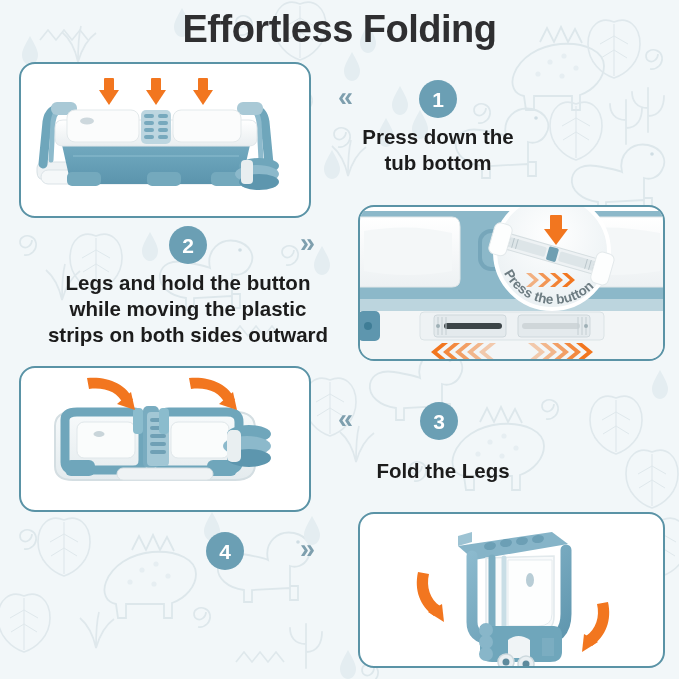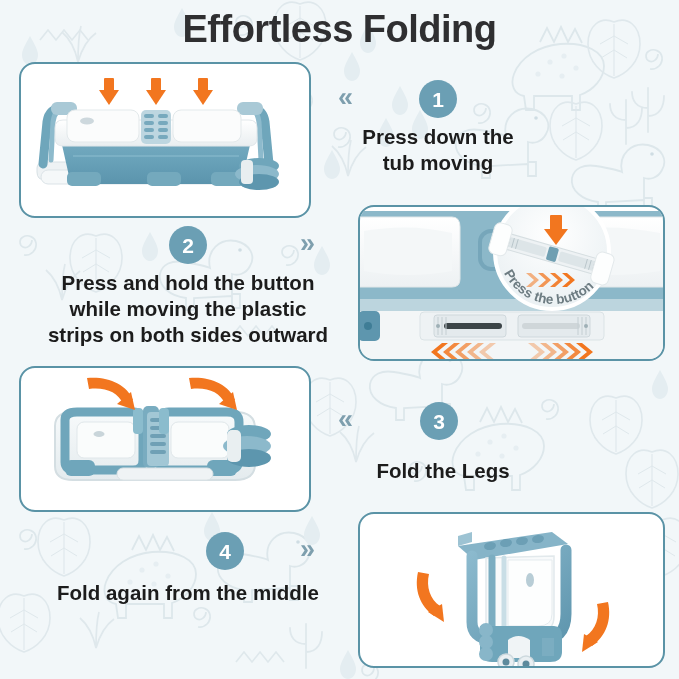--- a/index.html
+++ b/index.html
@@ -512,42 +512,41 @@
       </g>
     </svg>
   </div>
 
   <div class="step" id="step-1">
     <div class="step-head">
       <span class="chev">«</span>
       <span class="badge">1</span>
     </div>
     <div class="step-text">Press down the
-tub moving</div>
+tub bottom</div>
   </div>
 
   <div class="step" id="step-2">
     <div class="step-head">
       <span class="badge">2</span>
       <span class="chev">»</span>
     </div>
-    <div class="step-text">Press and hold the button
+    <div class="step-text">Legs and hold the button
 while moving the plastic
 strips on both sides outward</div>
   </div>
 
   <div class="step" id="step-3">
     <div class="step-head">
       <span class="chev">«</span>
       <span class="badge">3</span>
     </div>
     <div class="step-text">Fold the Legs</div>
   </div>
 
   <div class="step" id="step-4">
     <div class="step-head">
       <span class="badge">4</span>
       <span class="chev">»</span>
     </div>
-    <div class="step-text">Fold again from the middle</div>
   </div>
 
 </div>
 
 </body></html>

